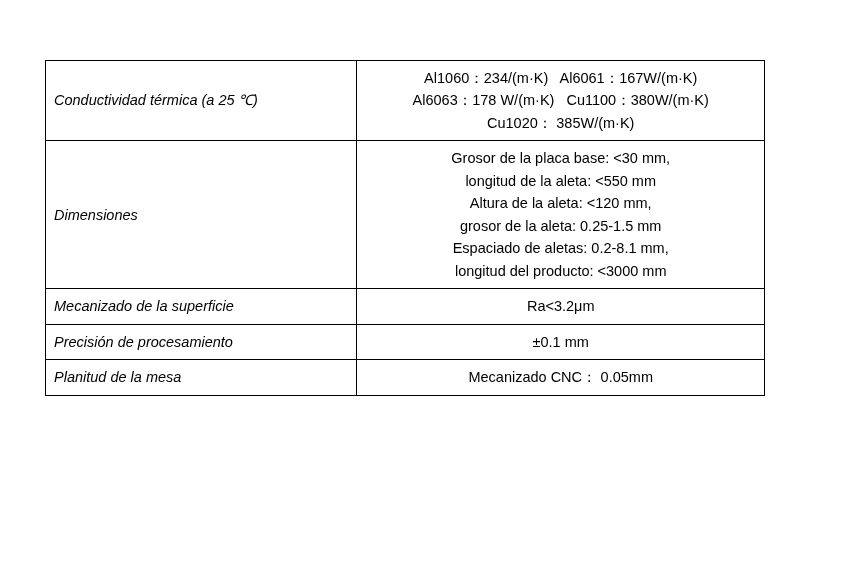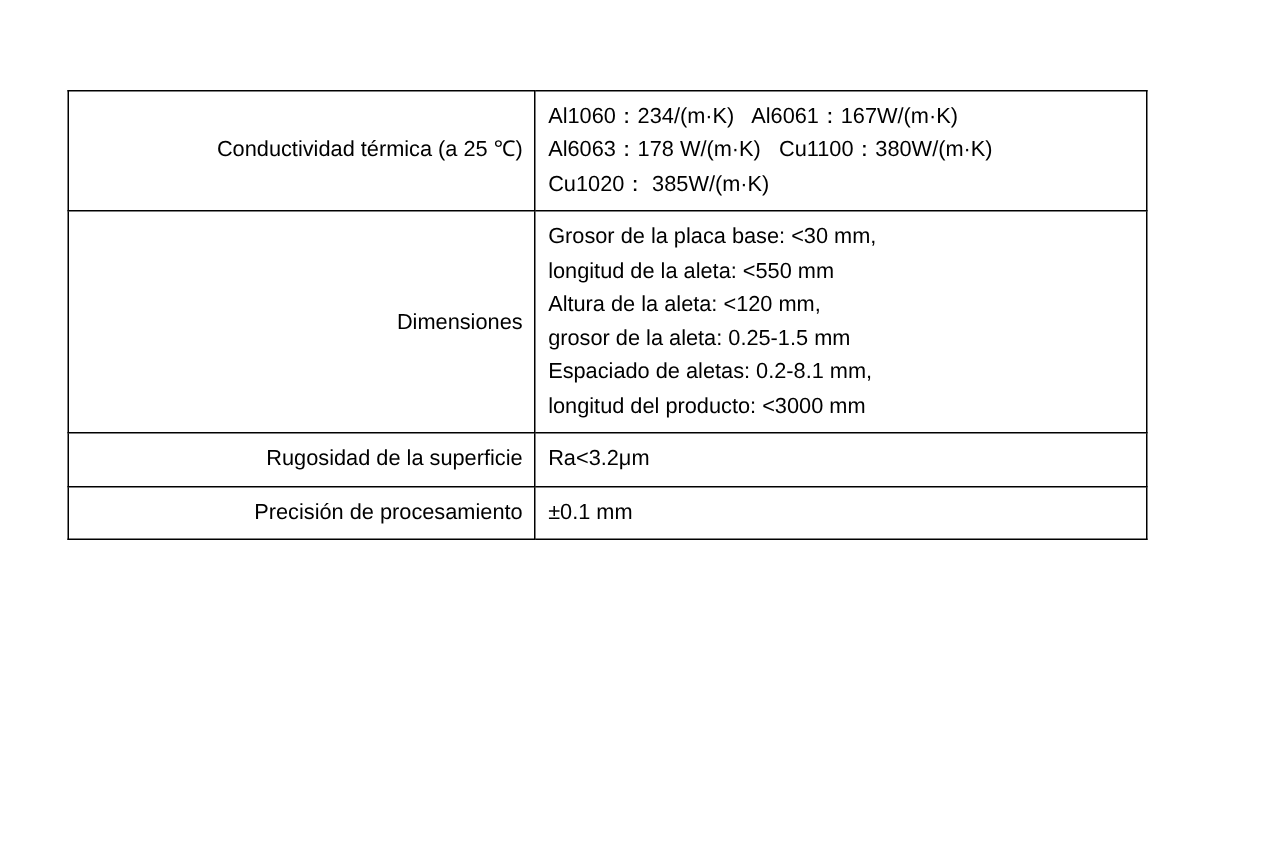--- a/index.html
+++ b/index.html
@@ -28,24 +28,26 @@
   }
   table.spec-table td {
     border: 1px solid #000000;
     vertical-align: middle;
     font-size: 14.5px;
     line-height: 1.55;
     padding: 6px 8px;
   }
   td.label-cell {
     width: 43%;
-    text-align: right;
+    text-align: left;
+    font-style: italic;
   }
   td.value-cell {
     width: 57%;
+    text-align: center;
   }
   .val-line {
     display: block;
     white-space: pre;
   }
   .row-conductivity td { padding-top: 10px; padding-bottom: 10px; }
   .row-dimensions td { padding-top: 12px; padding-bottom: 12px; }
   .row-roughness td { padding-top: 22px; padding-bottom: 22px; }
   .row-precision td { padding-top: 12px; padding-bottom: 12px; }
   .row-flatness td { padding-top: 12px; padding-bottom: 12px; }
@@ -69,26 +71,32 @@
         <td class="value-cell">
           <span class="val-line">Grosor de la placa base: &lt;30 mm,</span>
           <span class="val-line">longitud de la aleta: &lt;550 mm</span>
           <span class="val-line">Altura de la aleta: &lt;120 mm,</span>
           <span class="val-line">grosor de la aleta: 0.25-1.5 mm</span>
           <span class="val-line">Espaciado de aletas: 0.2-8.1 mm,</span>
           <span class="val-line">longitud del producto: &lt;3000 mm</span>
         </td>
       </tr>
       <tr class="row-roughness">
-        <td class="label-cell">Rugosidad de la superficie</td>
+        <td class="label-cell">Mecanizado de la superficie</td>
         <td class="value-cell">
           <span class="val-line">Ra&lt;3.2μm</span>
         </td>
       </tr>
       <tr class="row-precision">
         <td class="label-cell">Precisión de procesamiento</td>
         <td class="value-cell">
           <span class="val-line">±0.1 mm</span>
         </td>
       </tr>
+      <tr class="row-flatness">
+        <td class="label-cell">Planitud de la mesa</td>
+        <td class="value-cell">
+          <span class="val-line">Mecanizado CNC： 0.05mm</span>
+        </td>
+      </tr>
     </tbody>
   </table>
 </div>
 
 </body></html>

